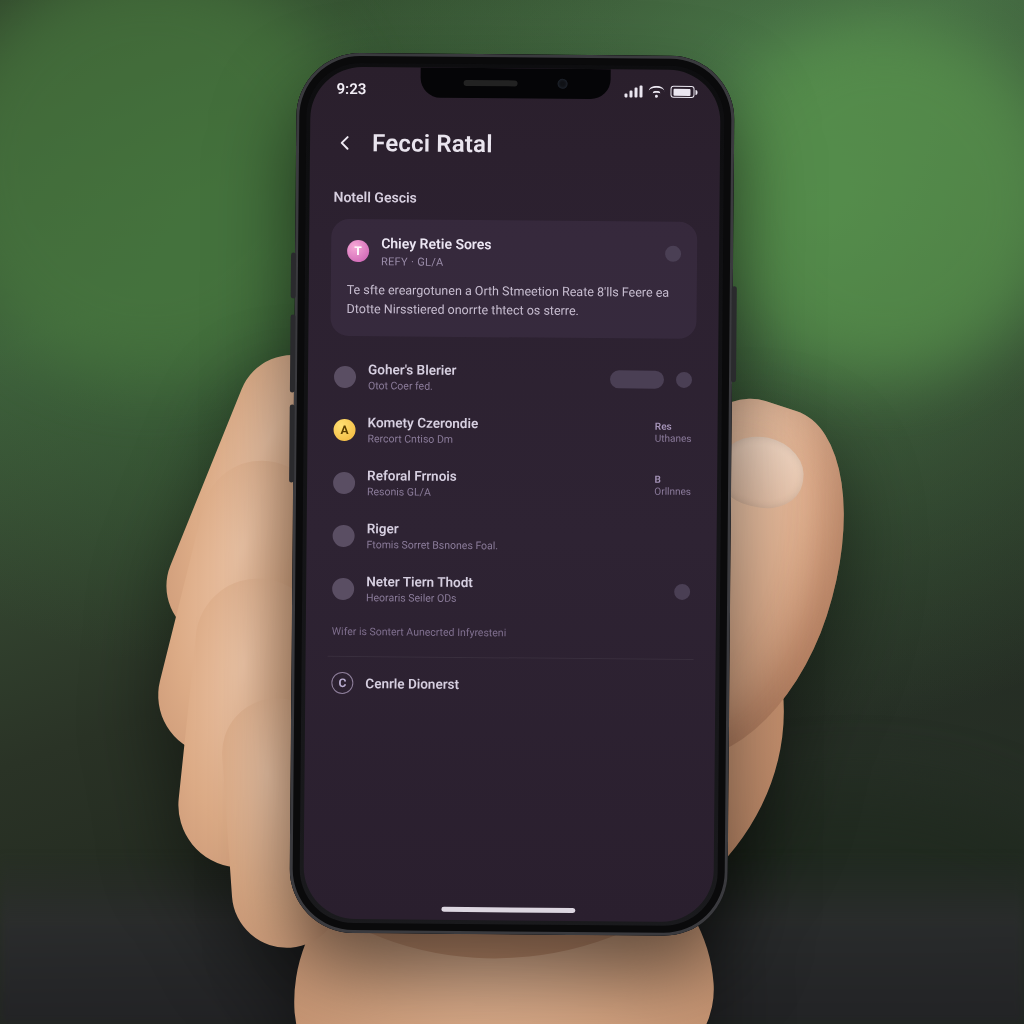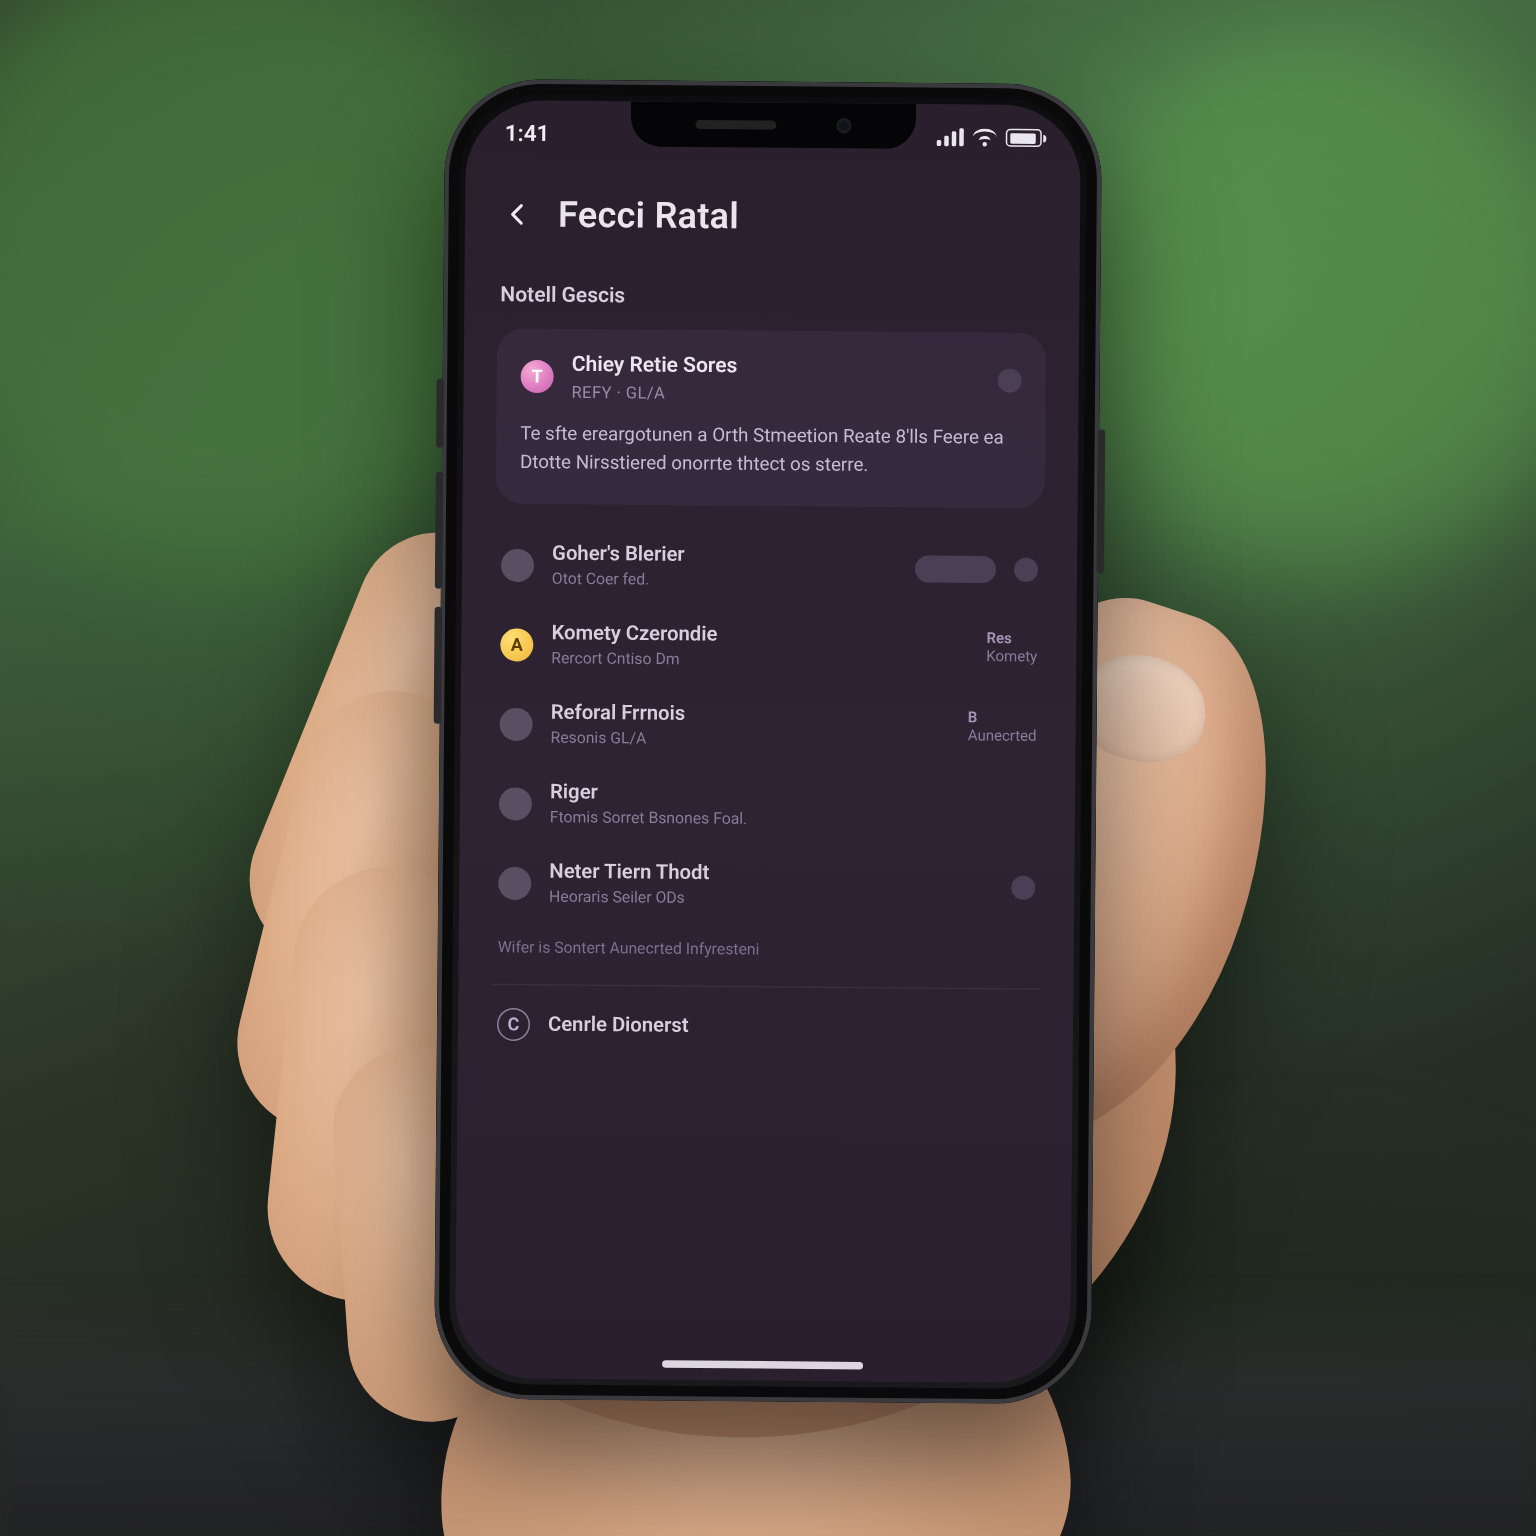--- a/index.html
+++ b/index.html
@@ -166,21 +166,21 @@
   <div class="side-btn sb-l2"></div>
   <div class="side-btn sb-l3"></div>
 
   <div class="screen">
     <div class="notch">
       <div class="speaker"></div>
       <div class="cam"></div>
     </div>
 
     <div class="status-bar">
-      <span>1:41</span>
+      <span>9:23</span>
       <div class="status-right">
         <span class="sig">
             <span></span>
             <span></span>
             <span></span>
             <span></span>
           </span>
         <span class="wifi">
             <i></i>
           </span>
@@ -225,33 +225,33 @@
       </div>
 
       <div class="item">
         <div class="ic yellow">A</div>
         <div class="col">
           <div class="t1">Komety Czerondie</div>
           <div class="t2">Rercort Cntiso Dm</div>
         </div>
         <div class="tag">
           <b>Res</b>
-          <span>Komety</span>
+          <span>Uthanes</span>
         </div>
       </div>
 
       <div class="item">
         <div class="ic grey"></div>
         <div class="col">
           <div class="t1">Reforal Frrnois</div>
           <div class="t2">Resonis GL/A</div>
         </div>
         <div class="tag">
           <b>B</b>
-          <span>Aunecrted</span>
+          <span>Orllnnes</span>
         </div>
       </div>
 
       <div class="item">
         <div class="ic grey"></div>
         <div class="col">
           <div class="t1">Riger</div>
           <div class="t2">Ftomis Sorret Bsnones Foal.</div>
         </div>
       </div>

